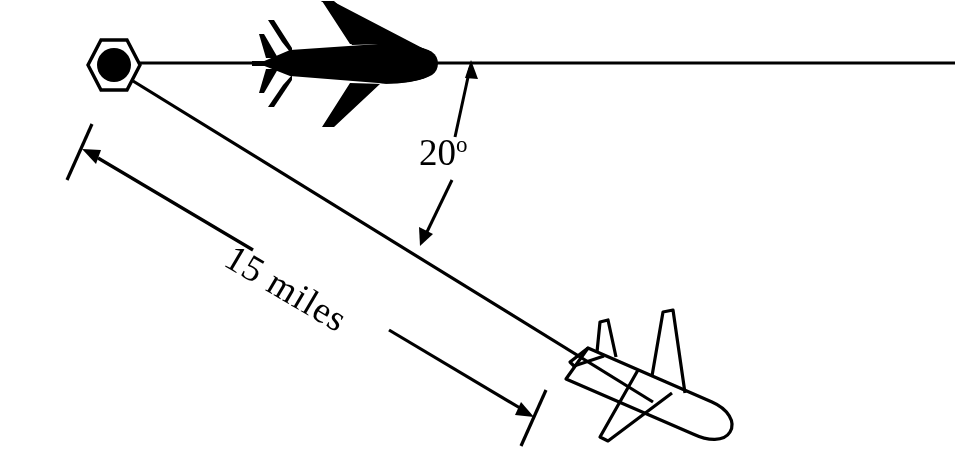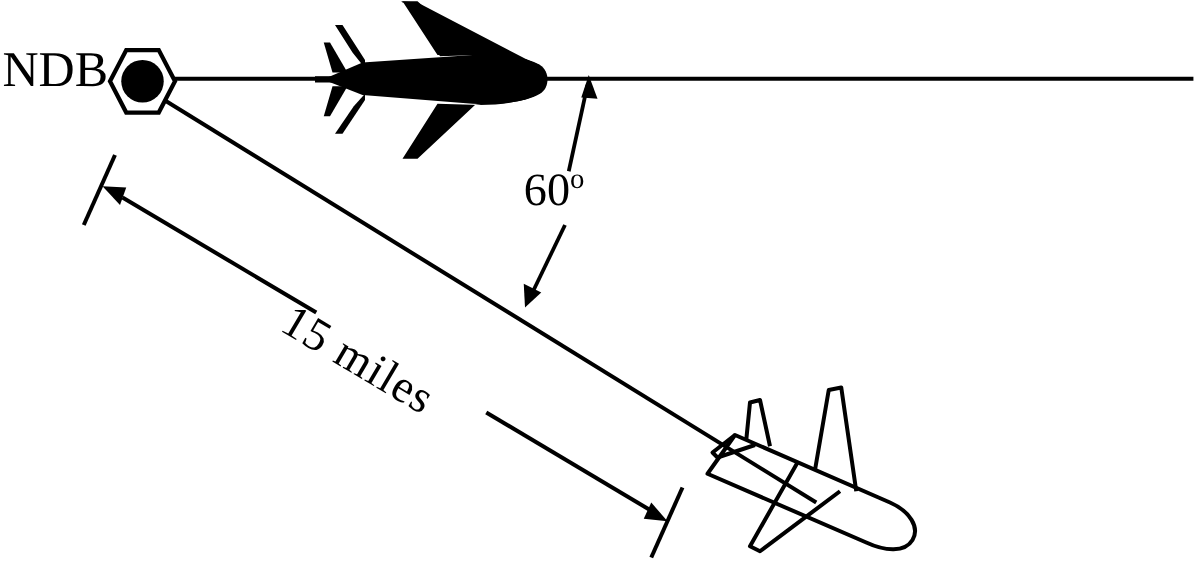--- a/index.html
+++ b/index.html
@@ -169,19 +169,18 @@
 
       <path d="M 652,376 L 663,312 L 673,310 L 685,393"></path>
 
       <path d="M 588,348 L 570,362 L 574,366 L 604,356"></path>
 
       <path d="M 638,370 L 600,437 L 608,441 L 672,393"></path>
     </g>
 
   </svg>
 
-  <div class="label-text" id="ndb-label">NDB</div>
 
-  <div class="label-text" id="angle-label"><span>60</span><span class="deg-sup">o</span></div>
+  <div class="label-text" id="angle-label"><span>20</span><span class="deg-sup">o</span></div>
 
   <div class="label-text" id="distance-label">15  miles</div>
 
 </div>
 
 </body></html>

